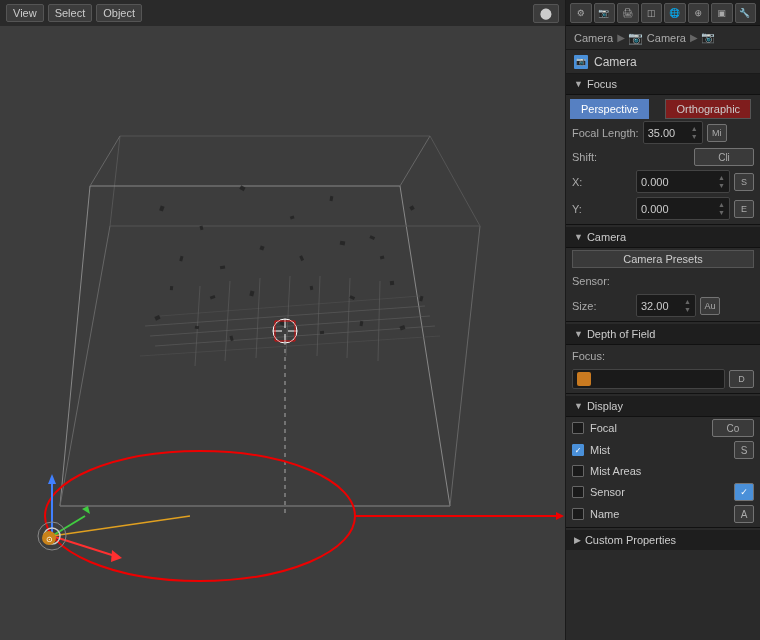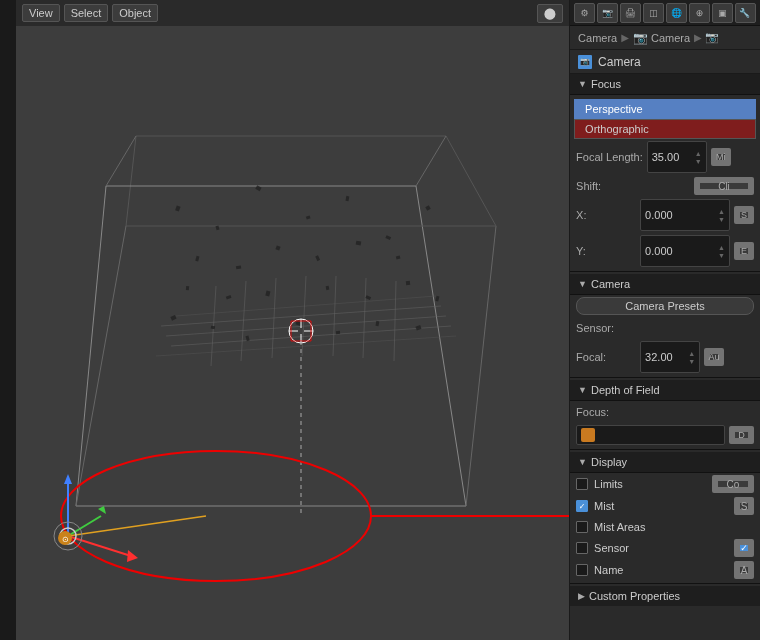--- a/index.html
+++ b/index.html
@@ -14,21 +14,20 @@
       display: flex;
     }
 
     
     #viewport {
       width: 565px;
       height: 640px;
       background: #a16207;
       position: relative;
       overflow: hidden;
-      margin-left: 16px;
     }
 
     
     #viewport-toolbar {
       position: absolute;
       top: 0; left: 0; right: 0;
       height: 26px;
       background: #2a2a2a;
       display: flex;
       align-items: center;
@@ -144,23 +143,22 @@
 
     .section-arrow {
       color: #aaa;
       font-size: 9px;
     }
 
     
     #lens-tabs {
       display: flex;
       padding: 4px 4px 0 4px;
-      gap: 0;
-      flex-shrink: 0;
-      flex-direction: column;
+      gap: 16px;
+      flex-shrink: 0;
     }
 
     .lens-tab {
       padding: 3px 10px;
       font-size: 11px;
       cursor: pointer;
       border: 1px solid #555;
       color: #ccc;
     }
 
@@ -194,21 +192,21 @@
       background: #1a1a1a;
       border: 1px solid #444;
       color: #ccc;
       font-size: 11px;
       padding: 2px 4px;
       border-radius: 2px;
       flex: 1;
       display: flex;
       align-items: center;
       justify-content: space-between;
-      height: 32px;
+      height: 23px;
     }
 
     .prop-field-short {
       width: 60px;
       flex: none;
     }
 
     .field-arrows {
       display: flex;
       flex-direction: column;
@@ -221,21 +219,21 @@
       line-height: 1;
     }
 
     
     .prop-button {
       background: #3a3a3a;
       border: 1px solid #555;
       color: #ccc;
       font-size: 11px;
       padding: 2px 8px;
-      border-radius: 8px;
+      border-radius: 0;
       cursor: pointer;
       width: 100%;
       text-align: center;
     }
 
     
     .checkbox-row {
       display: flex;
       align-items: center;
       padding: 2px 6px;
@@ -268,21 +266,21 @@
     }
 
     .checkbox-label {
       color: #ccc;
       font-size: 11px;
     }
 
     
     .mini-field {
       background: #3a3a3a;
-      border: 6px solid #737373;
+      border: 1px solid #737373;
       width: 20px;
       height: 18px;
       border-radius: 2px;
       display: flex;
       align-items: center;
       justify-content: center;
       color: #aaa;
       font-size: 9px;
     }
 
@@ -554,21 +552,21 @@
 
   <div class="prop-row">
     <button class="prop-button">Camera Presets</button>
   </div>
 
   <div class="prop-row">
     <span class="prop-label">Sensor:</span>
   </div>
 
   <div class="prop-row">
-    <span class="prop-label">Focal:</span>
+    <span class="prop-label">Size:</span>
     <div class="prop-field prop-field-short">
       <span>32.00</span>
       <div class="field-arrows">
         <span class="field-arrow">▲</span>
         <span class="field-arrow">▼</span>
       </div>
     </div>
     <div class="mini-field">Au</div>
   </div>
 
@@ -592,21 +590,21 @@
 
   <div class="divider"></div>
 
   <div class="section-header">
     <span class="section-arrow">▼</span>
     <span>Display</span>
   </div>
 
   <div class="checkbox-row">
     <div class="checkbox"></div>
-    <span class="checkbox-label">Limits</span>
+    <span class="checkbox-label">Focal</span>
     <div style="flex:1"></div>
     <div class="mini-field" style="width:42px; font-size:10px;">Co</div>
   </div>
 
   <div class="checkbox-row">
     <div class="checkbox checked"></div>
     <span class="checkbox-label">Mist</span>
     <div style="flex:1"></div>
     <div class="mini-field" style="width:20px; font-size:10px;">S</div>
   </div>

